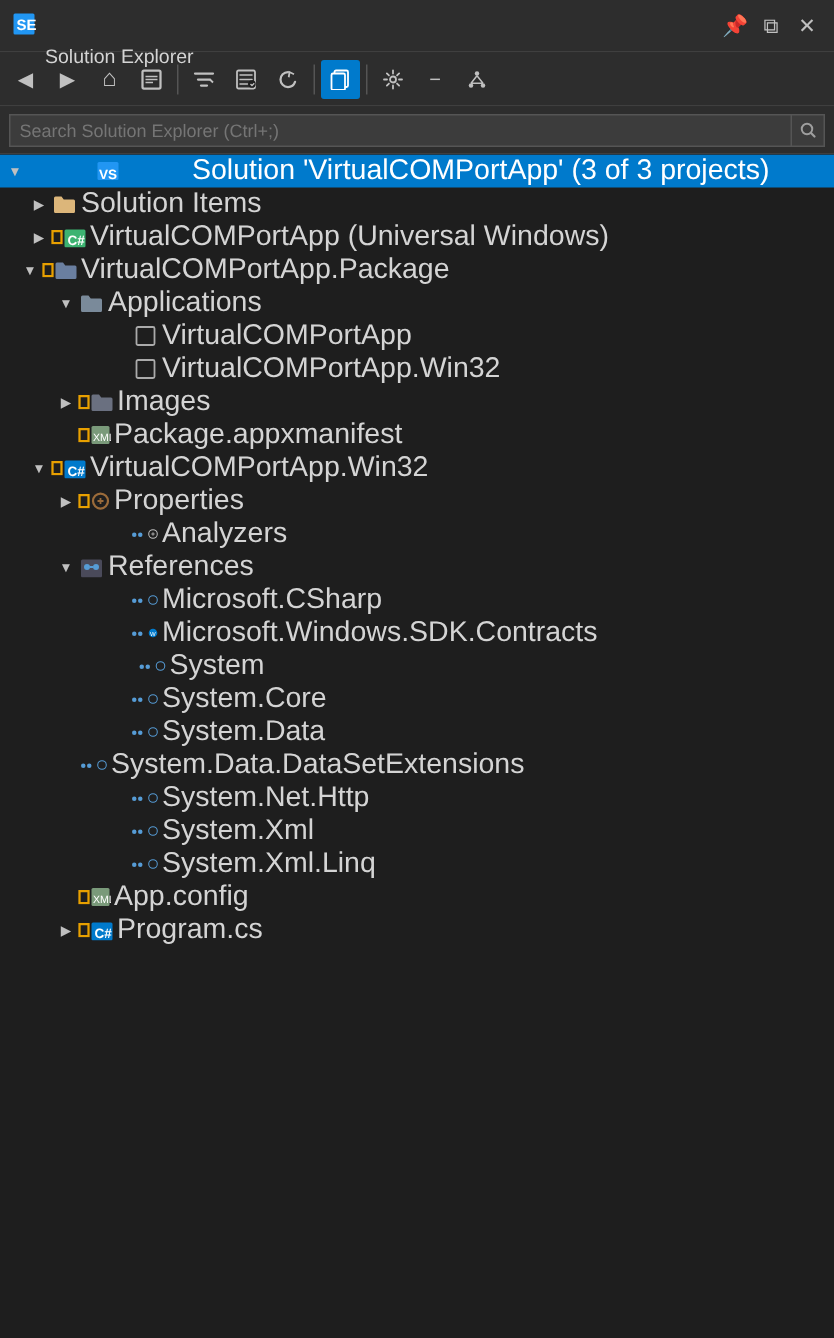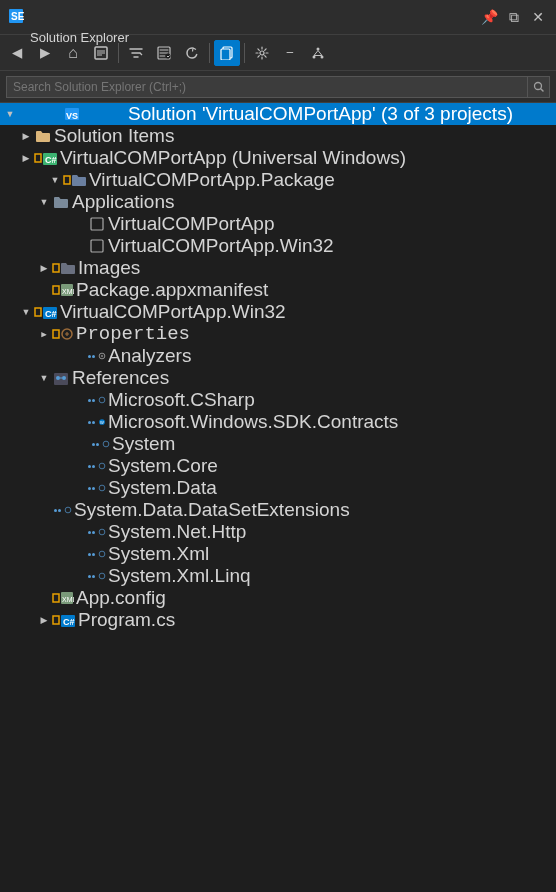--- a/index.html
+++ b/index.html
@@ -278,21 +278,21 @@
           <path d="M1 1h6v8H1z" fill="none" stroke="#e8a000" stroke-width="1.5"></path>
         </svg>
       <svg width="16" height="14" viewBox="0 0 16 14">
           <rect x="1" y="2" width="14" height="12" rx="1" fill="#3cb371"></rect>
           <text x="3" y="12" font-size="9" fill="white" font-weight="bold">C#</text>
         </svg>
     </span>
     <span class="item-label">VirtualCOMPortApp (Universal Windows)</span>
   </div>
 
-  <div class="tree-item" style="padding-left: 35px; margin-left: 12px;">
+  <div class="tree-item" style="padding-left: 12px;">
     <span class="expander expanded"></span>
     <span style="display:inline-flex;align-items:center;margin-right:2px;position:relative;">
       <svg width="8" height="10" viewBox="0 0 8 10">
           <path d="M1 1h6v8H1z" fill="none" stroke="#e8a000" stroke-width="1.5"></path>
         </svg>
       <svg width="16" height="14" viewBox="0 0 16 14">
           <path d="M1 3 Q1 2 2 2 L6 2 L7.5 4 L14 4 Q15 4 15 5 L15 12 Q15 13 14 13 L2 13 Q1 13 1 12 Z" fill="#6a7fa0"></path>
         </svg>
     </span>
     <span class="item-label">VirtualCOMPortApp.Package</span>
@@ -362,21 +362,21 @@
           <path d="M1 1h6v8H1z" fill="none" stroke="#e8a000" stroke-width="1.5"></path>
         </svg>
       <svg width="16" height="14" viewBox="0 0 16 14">
           <rect x="1" y="2" width="14" height="12" rx="1" fill="#007acc"></rect>
           <text x="3" y="12" font-size="9" fill="white" font-weight="bold">C#</text>
         </svg>
     </span>
     <span class="item-label">VirtualCOMPortApp.Win32</span>
   </div>
 
-  <div class="tree-item" style="padding-left: 36px; font-family: Liberation Mono, monospace;">
+  <div class="tree-item" style="padding-left: 36px;">
     <span class="expander collapsed"></span>
     <span style="display:inline-flex;align-items:center;margin-right:2px;">
       <svg width="8" height="10" viewBox="0 0 8 10">
           <path d="M1 1h6v8H1z" fill="none" stroke="#e8a000" stroke-width="1.5"></path>
         </svg>
       <svg width="14" height="14" viewBox="0 0 14 14">
           <circle cx="7" cy="7" r="5" fill="none" stroke="#9b6b3a" stroke-width="1.5"></circle>
           <path d="M5 7h4M7 5v4" stroke="#9b6b3a" stroke-width="1.2"></path>
         </svg>
     </span>
@@ -433,21 +433,21 @@
           <span></span>
         </span>
       <svg width="14" height="14" viewBox="0 0 14 14">
           <circle cx="7" cy="7" r="5" fill="#007acc"></circle>
           <text x="3.5" y="10" font-size="7" fill="white">W</text>
         </svg>
     </span>
     <span class="item-label">Microsoft.Windows.SDK.Contracts</span>
   </div>
 
-  <div class="tree-item" style="padding-left: 76px;">
+  <div class="tree-item" style="padding-left: 60px; margin-left: 17px;">
     <span class="expander none"></span>
     <span class="item-icon">
       <span class="ref-dots">
           <span></span>
           <span></span>
         </span>
       <svg width="14" height="14" viewBox="0 0 14 14">
           <circle cx="7" cy="7" r="5" fill="none" stroke="#569cd6" stroke-width="1.2"></circle>
         </svg>
     </span>

